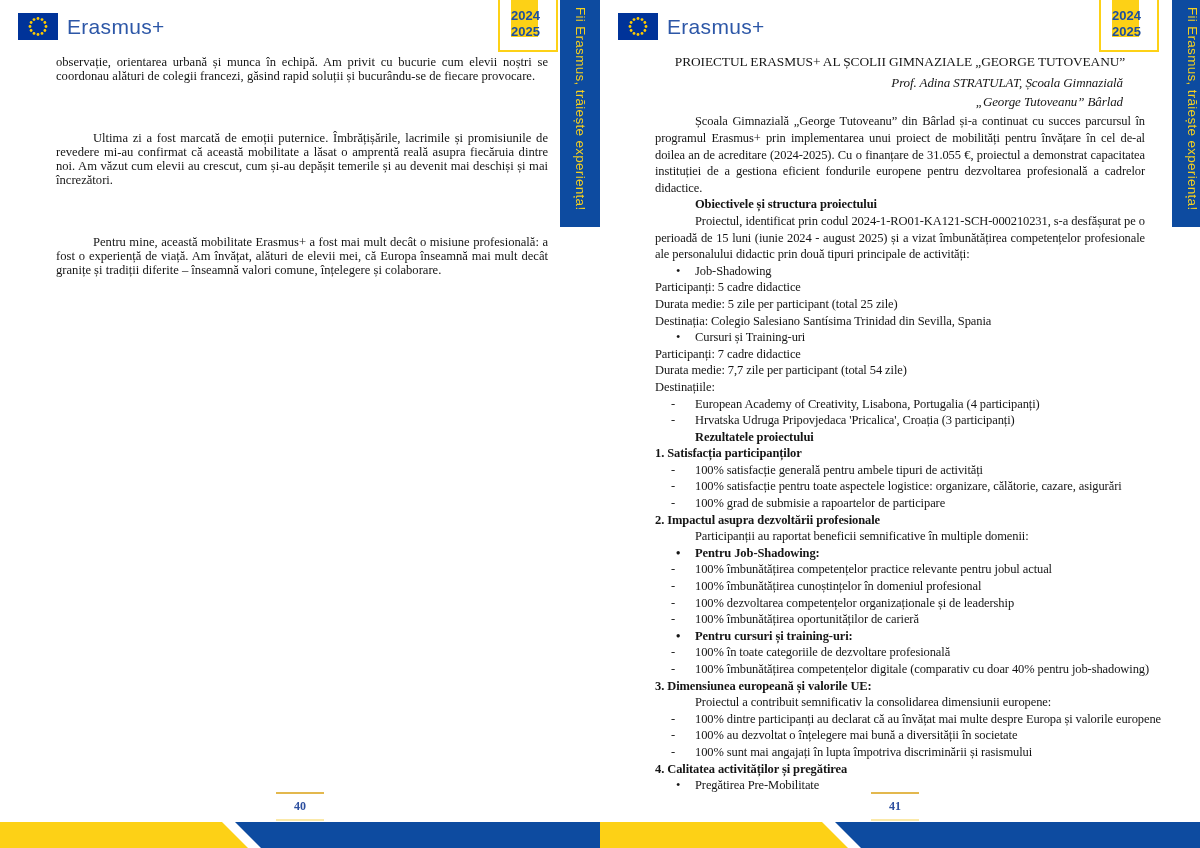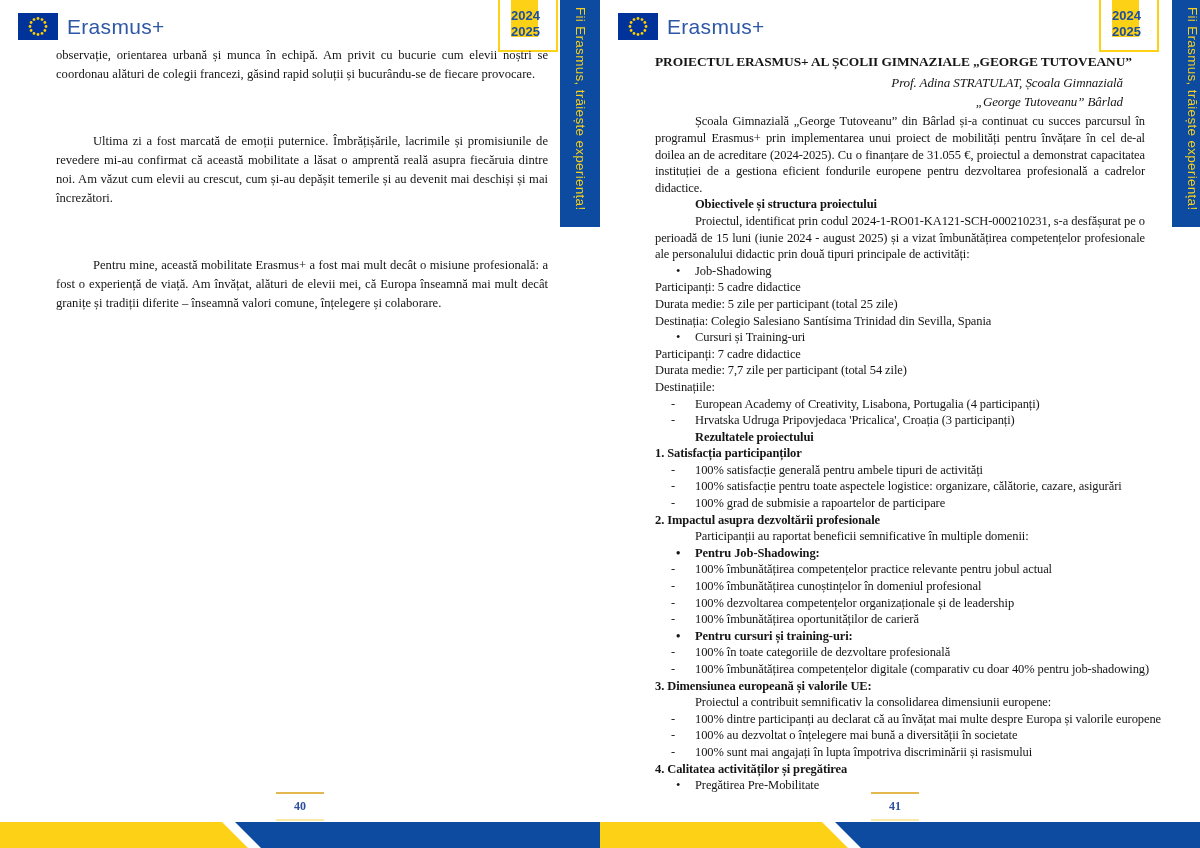--- a/index.html
+++ b/index.html
@@ -47,31 +47,31 @@
   
   .pagenum {
     position:absolute; top:792px; width:48px;
     border-top:2px solid #e3b84e; border-bottom:2px solid #fbe9a8;
     text-align:center; font-family:"Liberation Serif", serif;
     font-size:12px; font-weight:bold; color:#2d4f9f; padding:5px 0;
   }
   .pagenum.lp { left:276px; } .pagenum.rp { left:871px; }
   
   #left-column {
-    position:absolute; left:56px; top:46px; width:492px;
-    font-size:12.6px; line-height:19px; text-align:justify;
+    position:absolute; left:56px; top:55px; width:492px;
+    font-size:12.6px; line-height:14px; text-align:justify;
   }
   .para-left { margin:0; }
   .para-left.indent { text-indent:37px;margin-top:48px; }
   
   #right-column {
     position:absolute; left:655px; top:52px; width:490px;
     font-size:12.5px; line-height:16.6px; letter-spacing:-0.1px;
   }
-  .title { font-weight:bold; text-align:left; font-size:13.4px; line-height:19px; }
+  .title { font-weight:normal; text-align:center; font-size:13.4px; line-height:19px; }
   .author {
     font-style:italic; text-align:right; font-size:13px; line-height:16.2px;
     padding-right:22px; margin-top:4px; margin-bottom:3px;
   }
   .blk { margin:0; }
   .blk.para { text-indent:40px; text-align:justify; }
   .blk.heading-indent { font-weight:bold; padding-left:40px; }
   .blk.heading-left { font-weight:bold; }
   .blk.bullet, .blk.bullet-bold, .blk.dash { display:flex; }
   .blk .marker { flex:0 0 40px; }

